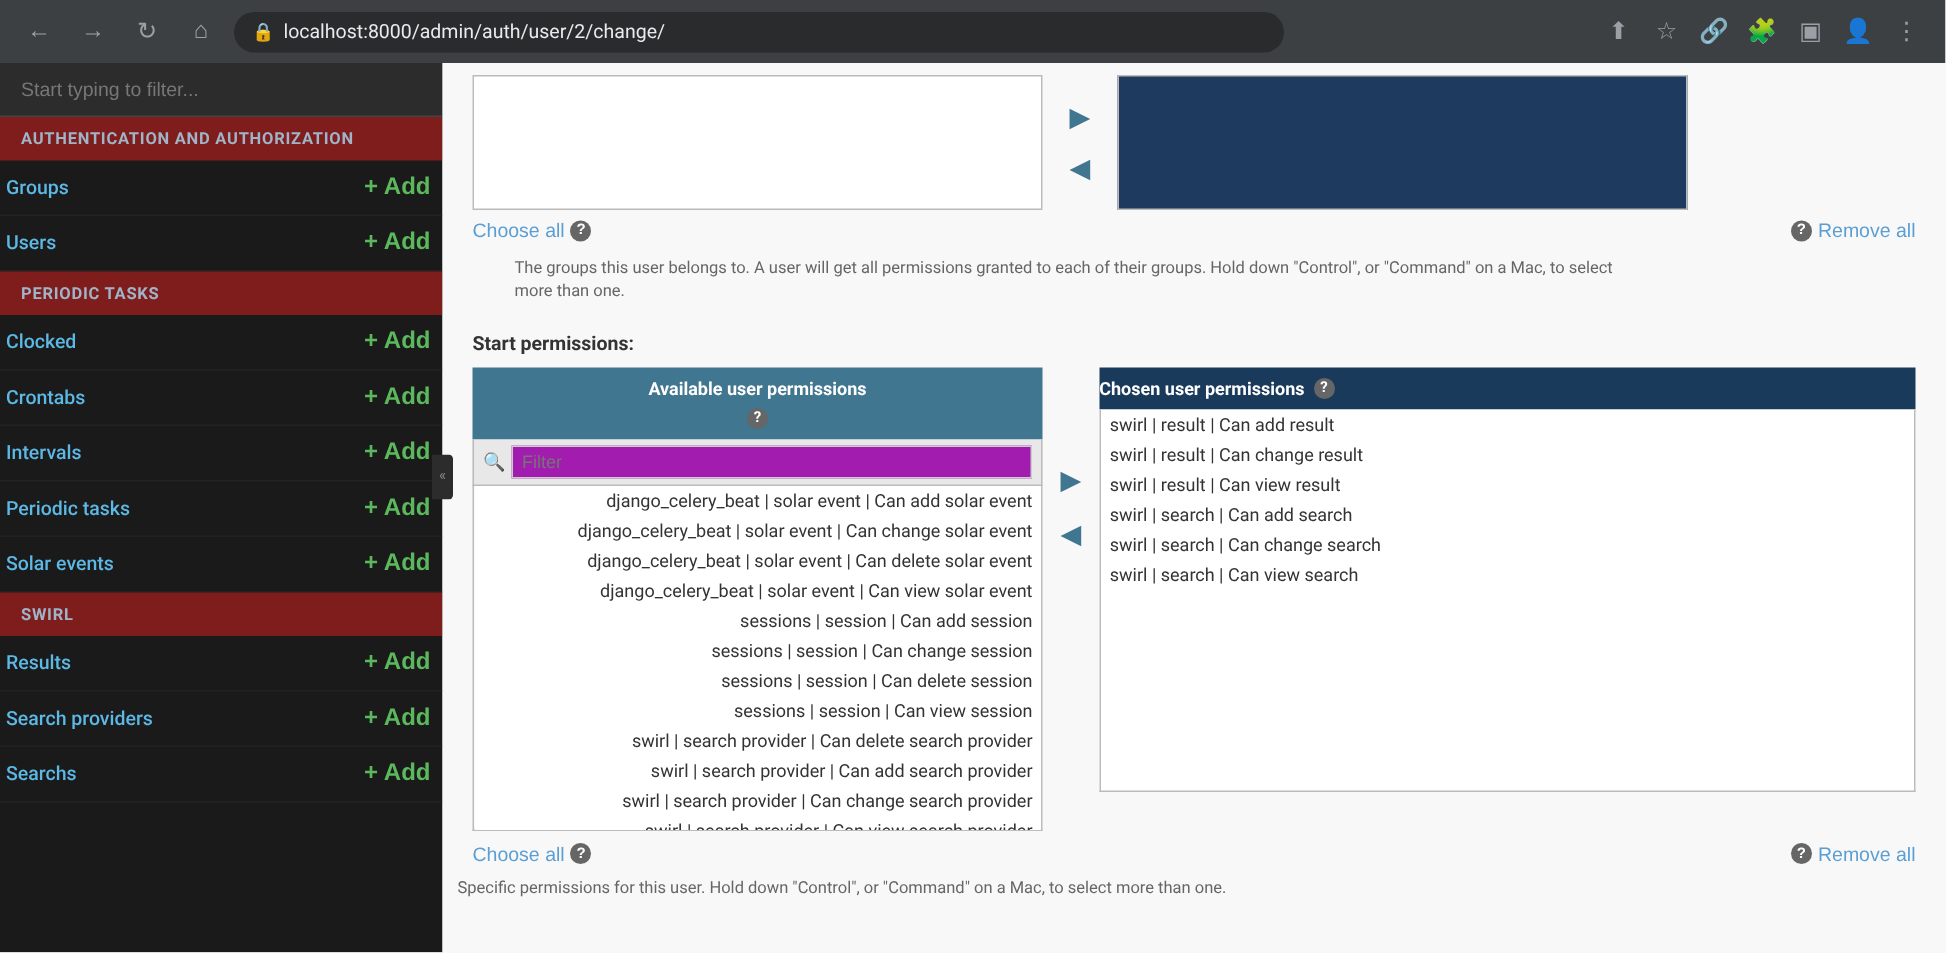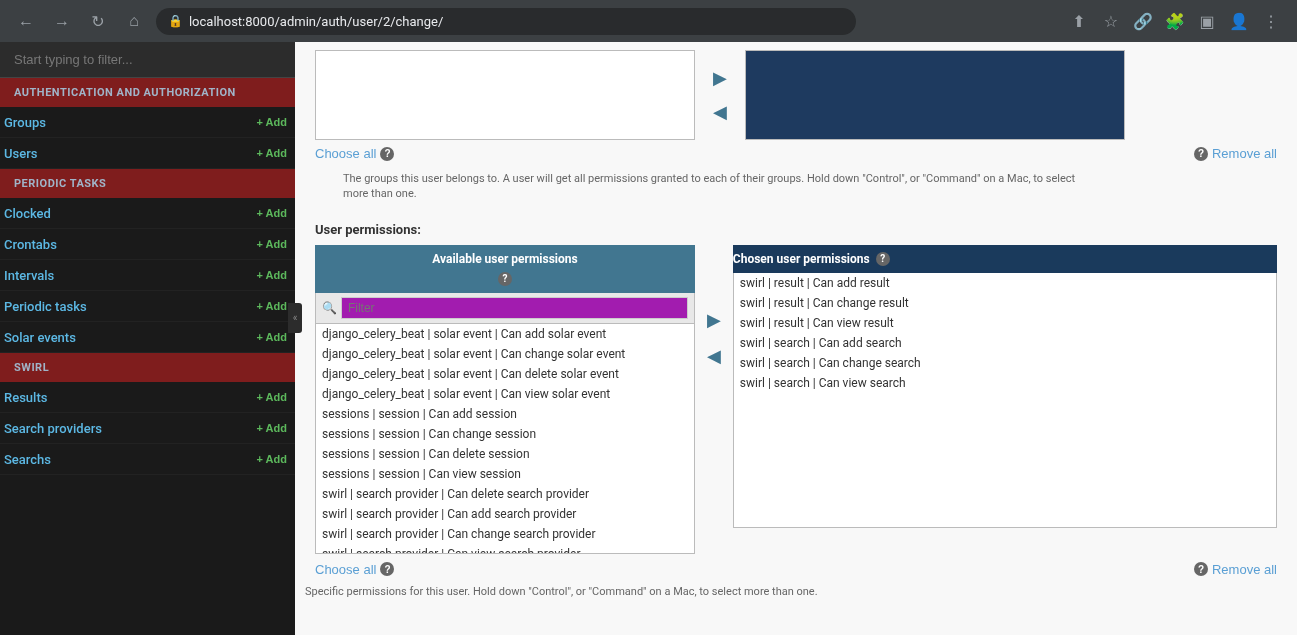--- a/index.html
+++ b/index.html
@@ -117,21 +117,21 @@
       color: #5cb8e4;
       cursor: pointer;
       border-bottom: 1px solid #222;
     }
     .sidebar-item-label { font-size: 13px; font-weight: 500; }
     .sidebar-add-btn {
       color: #5cb85c;
       background: none;
       border: none;
       cursor: pointer;
-      font-size: 11px;
+      font-size: 16px;
       font-weight: bold;
       padding: 2px 4px;
     }
 
     
     .content-area {
       flex: 1;
       overflow-y: auto;
       padding: 0;
       background: #f8f8f8;
@@ -217,20 +217,21 @@
     .filter-icon { color: #888; font-size: 12px; }
 
     .permissions-list {
       width: 100%;
       height: 230px;
       border: 1px solid #bbb;
       border-top: none;
       overflow-y: auto;
       background: #fff;
       list-style: none;
+      text-align: right;
     }
     .permissions-list li {
       padding: 3px 6px;
       font-size: 12px;
       color: #333;
       cursor: pointer;
       white-space: nowrap;
       overflow: hidden;
       text-overflow: ellipsis;
     }
@@ -429,21 +430,21 @@
         <span class="info-icon">?</span>
       </button>
       <button class="remove-all-btn">
         <span class="info-icon">?</span>
         <span>Remove all</span>
       </button>
     </div>
     <div class="help-text">The groups this user belongs to. A user will get all permissions granted to each of their groups. Hold down "Control", or "Command" on a Mac, to select more than one.</div>
 
     <div class="permissions-section">
-      <div class="permissions-label">User permissions:</div>
+      <div class="permissions-label">Start permissions:</div>
 
       <div class="permissions-panels">
 
         <div class="available-panel">
           <div class="available-panel-header">
             <span>Available user permissions</span>
             <span class="info-icon">?</span>
           </div>
           <div class="filter-row">
             <span class="filter-icon">🔍</span>

